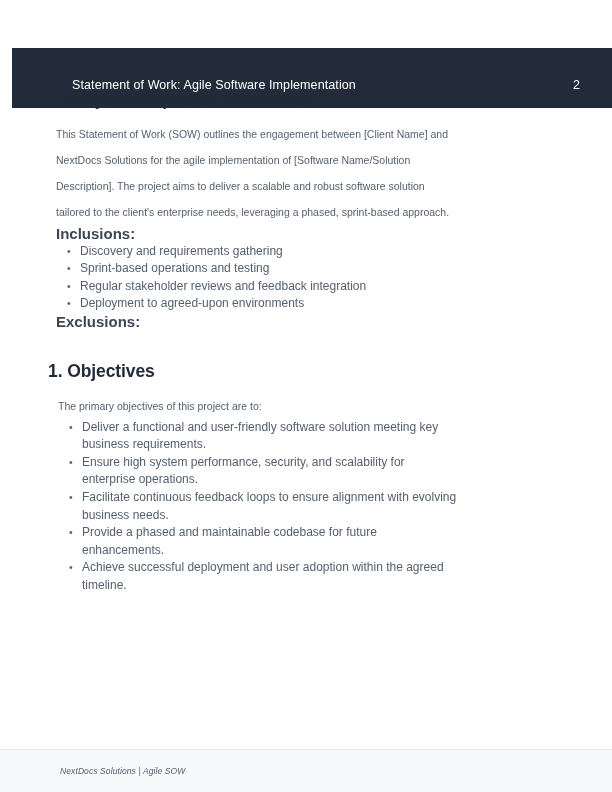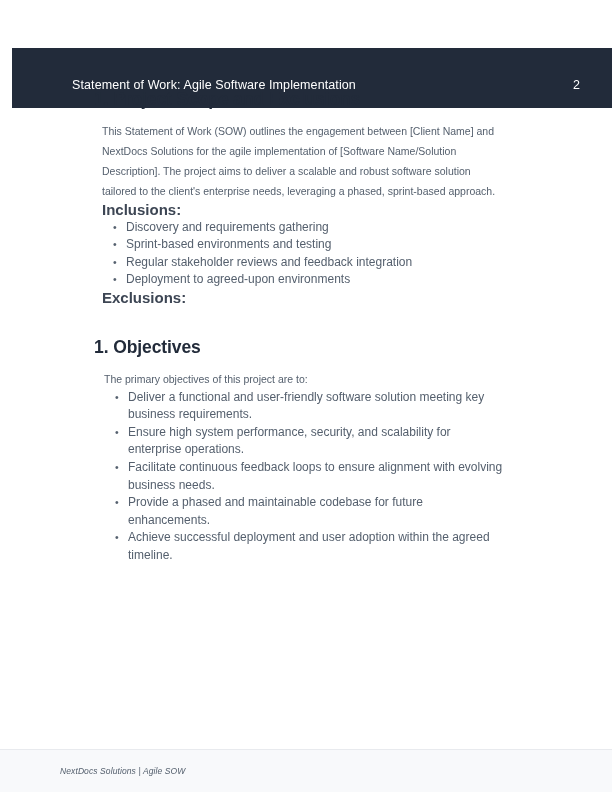--- a/index.html
+++ b/index.html
@@ -44,21 +44,20 @@
   }
 
   
   .content {
     position: absolute;
     top: 60px;
     left: 0;
     width: 506px;
     box-sizing: border-box;
     padding: 0 48px;
-    margin-left: 46px;
   }
 
   .section {
     margin: 0;
   }
   .section-1 { padding-top: 29px; }
   .section-2 { padding-top: 30px; }
 
   .section-heading {
     font-size: 17.5px;
@@ -72,21 +71,21 @@
     padding-left: 8px;
     padding-top: 11px;
   }
   .section-body-2 {
     padding-left: 10px;
     padding-top: 11px;
   }
 
   .para {
     font-size: 10.5px;
-    line-height: 20px;
+    line-height: 26px;
     color: #55606e;
     margin: 0;
     max-width: 474px;
     text-align: left;
   }
   .para-narrow {
     max-width: 470px;
   }
 
   .label-bold {
@@ -157,21 +156,21 @@
   <div class="section section-1">
     <h2 class="section-heading">1. Project Scope and Exclusions</h2>
 
     <div class="section-body">
       <p class="para">This Statement of Work (SOW) outlines the engagement between [Client Name] and NextDocs Solutions for the agile implementation of [Software Name/Solution Description]. The project aims to deliver a scalable and robust software solution tailored to the client's enterprise needs, leveraging a phased, sprint-based approach.</p>
 
       <p class="label-bold">Inclusions:</p>
 
       <ul class="bullets">
         <li>Discovery and requirements gathering</li>
-        <li>Sprint-based environments and testing</li>
+        <li>Sprint-based operations and testing</li>
         <li>Regular stakeholder reviews and feedback integration</li>
         <li>Deployment to agreed-upon environments</li>
       </ul>
 
       <p class="label-bold">Exclusions:</p>
     </div>
   </div>
 
   <div class="section section-2">
     <h2 class="section-heading">1. Objectives</h2>

